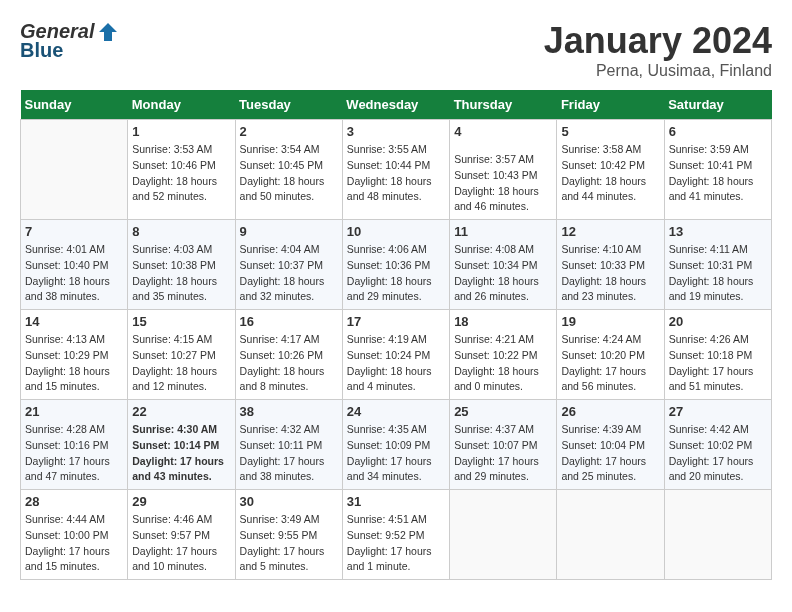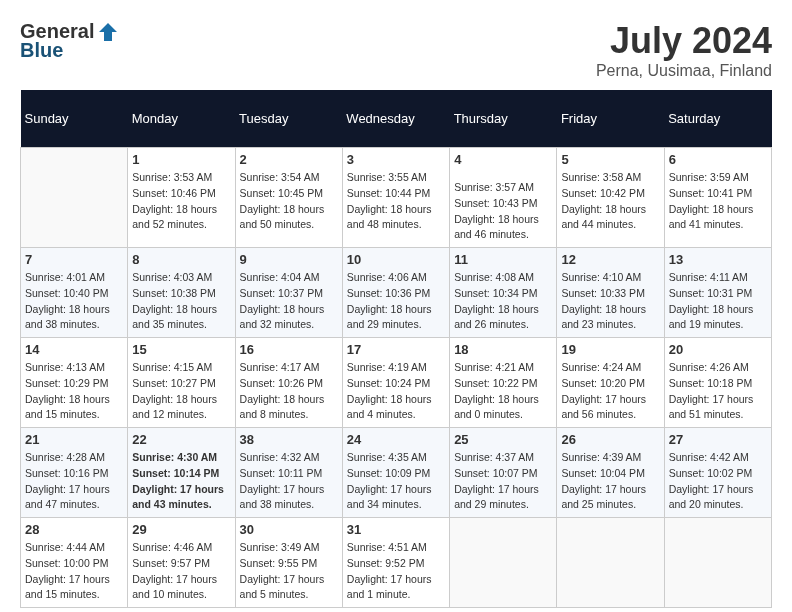--- a/index.html
+++ b/index.html
@@ -18,45 +18,46 @@
     }
     .logo {
       display: flex;
       flex-direction: column;
       align-items: flex-start;
     }
     .logo-text {
       display: flex;
       align-items: center;
       gap: 2px;
+      font-style: italic;
     }
     .title-section {
       text-align: right;
     }
     .month-title {
       font-size: 36px;
       font-weight: bold;
       color: #333;
     }
     .location-title {
       font-size: 16px;
       color: #555;
     }
     .calendar-table {
       width: 100%;
       border-collapse: collapse;
       font-size: 11px;
     }
     .calendar-table th {
-      background-color: #0f172a;
+      background-color: #15803d;
       color: white;
-      padding: 21px 4px;
+      padding: 7px 4px;
       text-align: left;
       font-size: 13px;
-      font-weight: normal;
+      font-weight: bold;
     }
     .calendar-table td {
       border: 1px solid #ccc;
       vertical-align: top;
       padding: 4px;
       min-height: 80px;
       width: 107px;
     }
     .day-number {
       font-size: 13px;
@@ -86,21 +87,21 @@
   <div class="logo">
     <div class="logo-text">
       <span style="font-size:20px;font-weight:bold;color:#333;">General</span>
       <svg width="22" height="22" viewBox="0 0 22 22" style="margin: 0 1px;">
         <polygon points="11,2 20,11 15,11 15,20 7,20 7,11 2,11" fill="#1a6fa8"></polygon>
       </svg>
     </div>
     <span style="font-size:20px;font-weight:bold;color:#1a5276;margin-top:-4px;">Blue</span>
   </div>
   <div class="title-section">
-    <div class="month-title">July 2024</div>
+    <div class="month-title">January 2024</div>
     <div class="location-title">Perna, Uusimaa, Finland</div>
   </div>
 </div>
 
 <table class="calendar-table">
   <thead>
     <tr>
     <th>Sunday</th>
         <th>Monday</th>
         <th>Tuesday</th>

